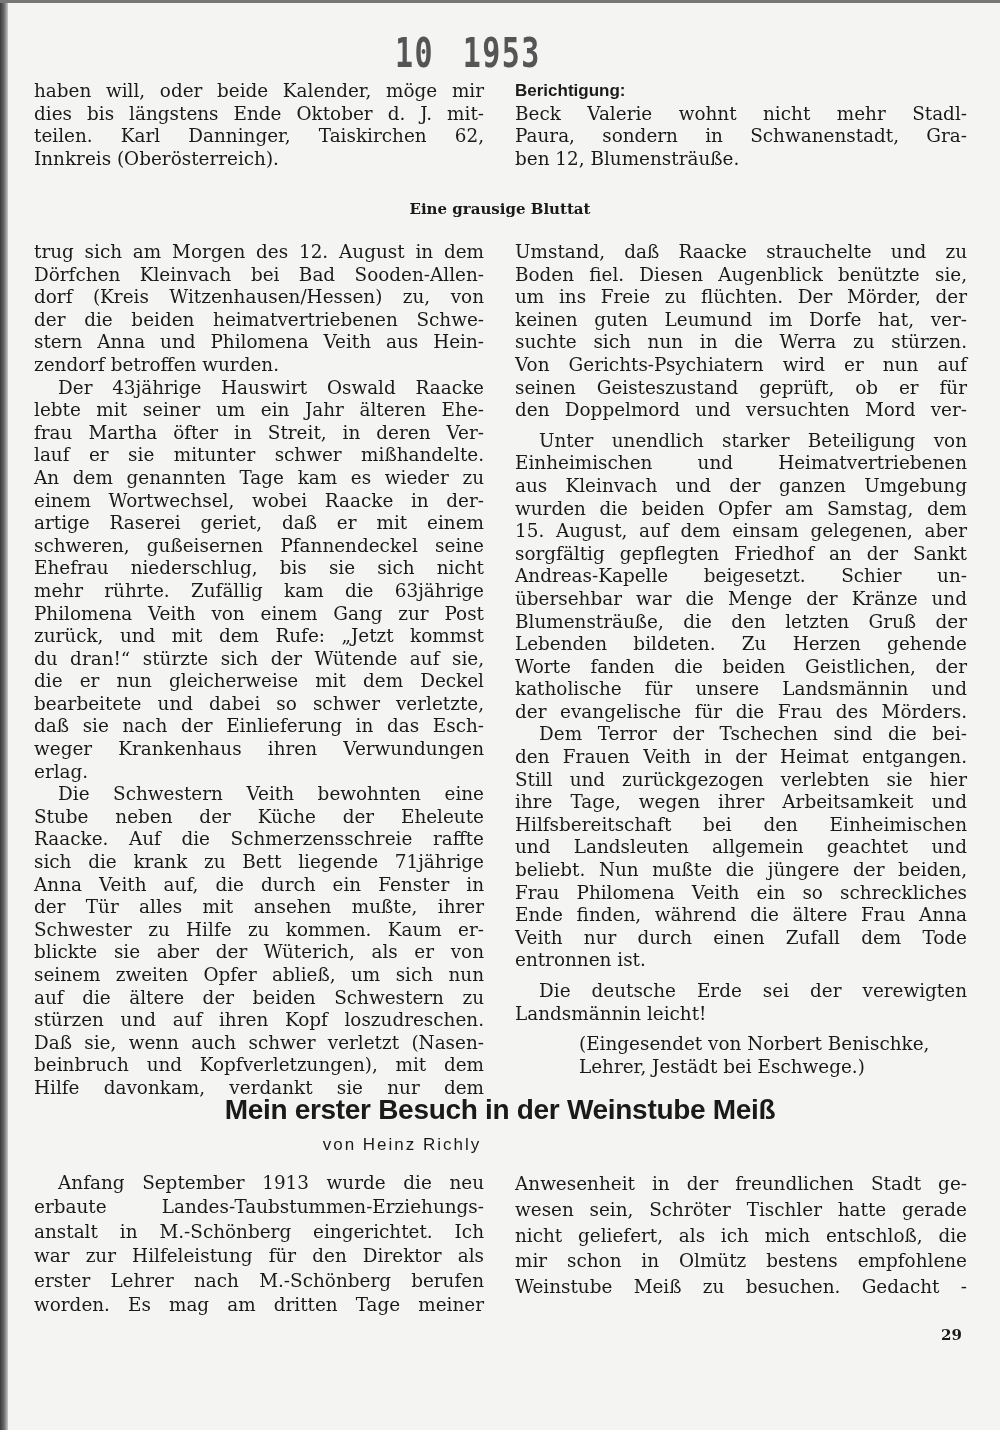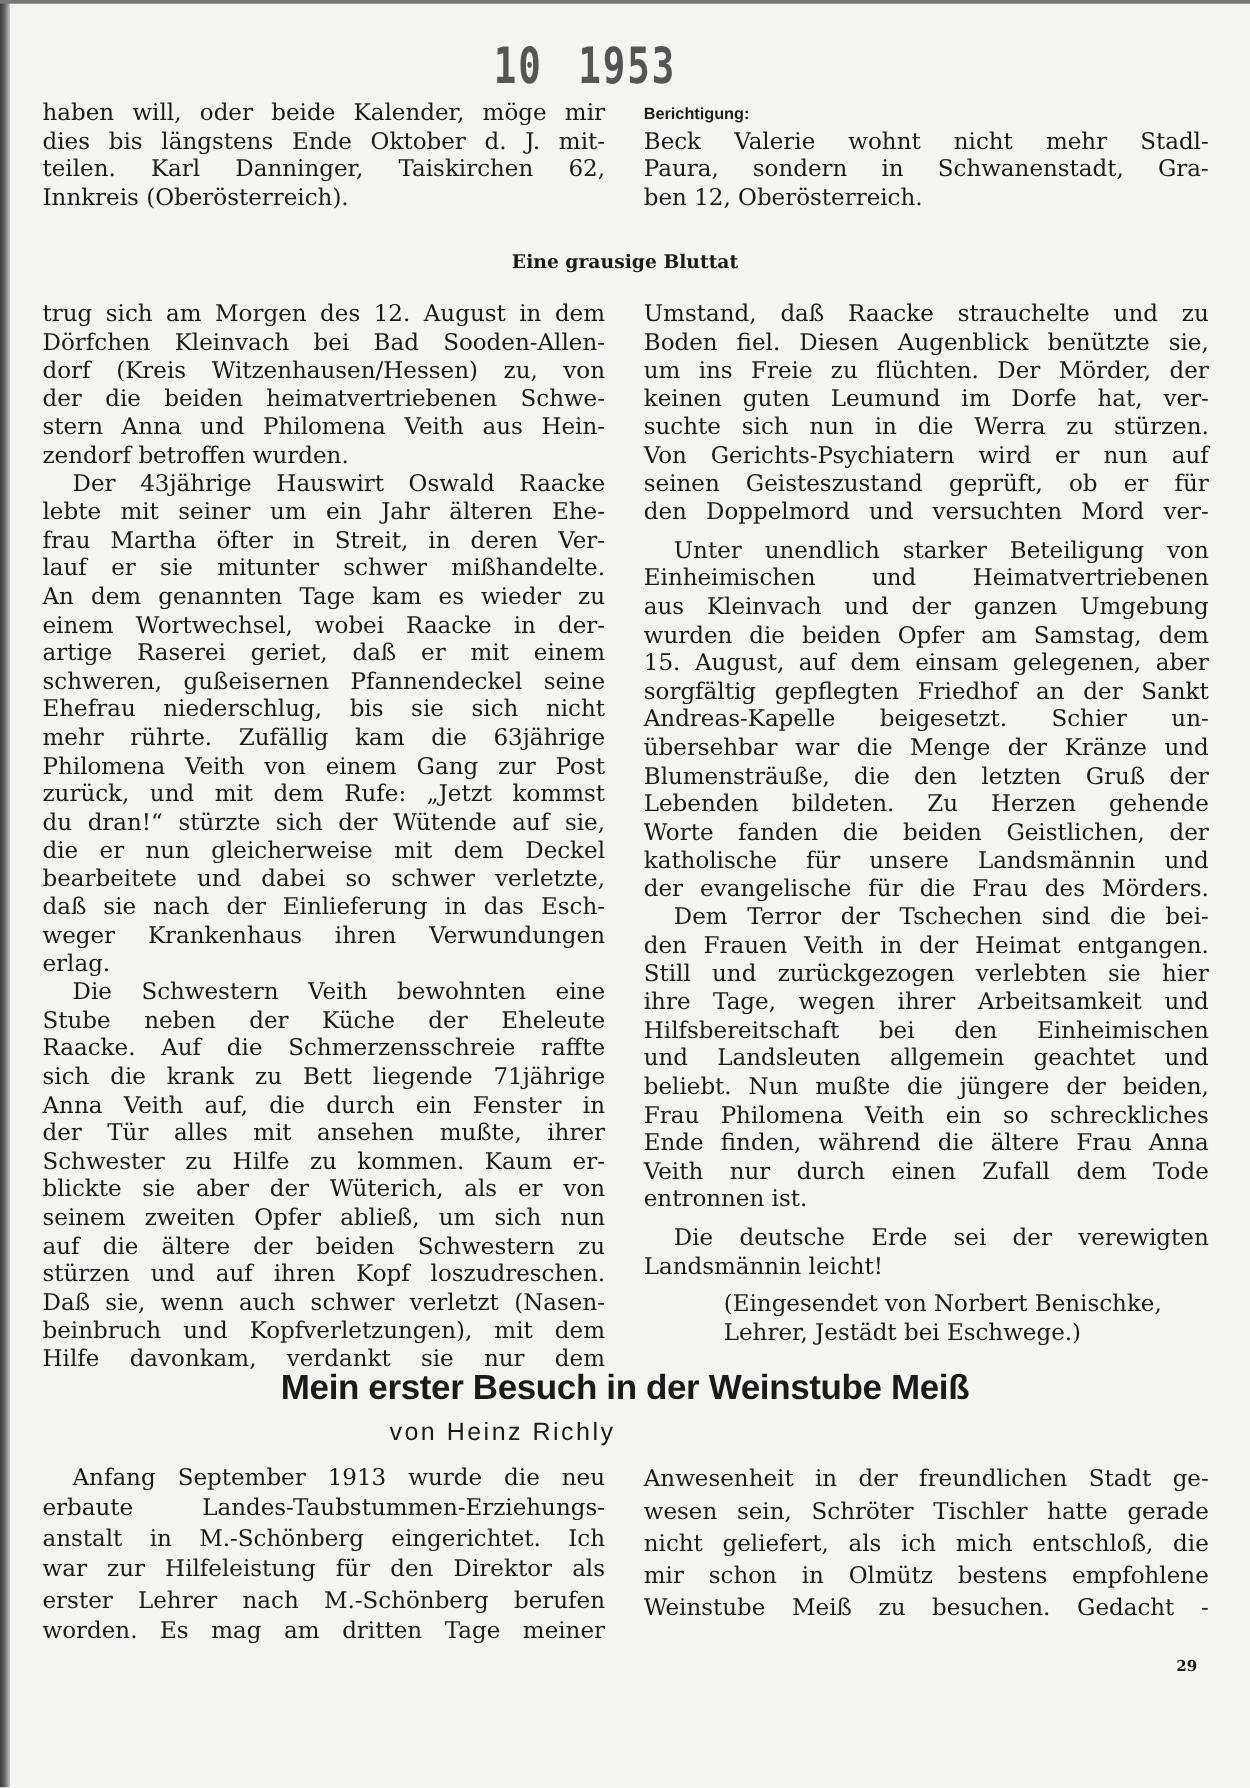--- a/index.html
+++ b/index.html
@@ -20,32 +20,32 @@
       font-size: 40px; font-weight: bold; color: #555;
       letter-spacing: 2px; transform: scaleX(0.75); transform-origin: left top;
       word-spacing: 12px;
     }
     .col { position: absolute; font-size: 18.4px; line-height: 22.6px; }
     .col p { margin: 0; text-align: justify; text-align-last: justify; }
     .col p.last { text-align-last: left; }
     .col p.indent { text-indent: 24px; }
     .left { left: 34px; width: 450px; }
     .right { left: 515px; width: 452px; }
-    .h-bold { font-weight: bold; font-family: "Liberation Sans", sans-serif; font-size: 13px; }
+    .h-bold { font-weight: bold; font-family: "Liberation Sans", sans-serif; font-size: 17px; }
     .title {
       position: absolute; left: 0; width: 1000px; text-align: center;
       font-family: "DejaVu Serif", serif; font-weight: bold; font-size: 15px;
     }
     .byline {
       position: absolute; left: 0; width: 804px; text-align: center;
-      font-family: "Liberation Sans", sans-serif; font-size: 20px; letter-spacing: 2px;
+      font-family: "Liberation Sans", sans-serif; font-size: 17px; letter-spacing: 2px;
     }
     .pagenum {
       position: absolute; left: 941px; top: 1326px;
-      font-weight: bold; font-size: 12px; text-align: right;
+      font-weight: bold; font-size: 15px; text-align: right;
     }
     .sig { padding-left: 64px; }
   </style>
 </head>
 <body>
 
 <div class="binding"></div>
 <div class="topedge"></div>
 
 <div class="stamp">10 1953</div>
@@ -53,21 +53,21 @@
 <div class="col left" style="top:80px;">
   <p>haben will, oder beide Kalender, möge mir</p>
   <p>dies bis längstens Ende Oktober d. J. mit-</p>
   <p>teilen. Karl Danninger, Taiskirchen 62,</p>
   <p class="last">Innkreis (Oberösterreich).</p>
 </div>
 <div class="col right" style="top:80px;">
   <p class="last h-bold">Berichtigung:</p>
   <p>Beck Valerie wohnt nicht mehr Stadl-</p>
   <p>Paura, sondern in Schwanenstadt, Gra-</p>
-  <p class="last">ben 12, Oberösterreich.</p>
+  <p class="last">ben 12, Blumensträuße.</p>
 </div>
 
 <div class="title" style="top:200px;">Eine grausige Bluttat</div>
 
 <div class="col left" style="top:241px;">
   <p>trug sich am Morgen des 12. August in dem</p>
   <p>Dörfchen Kleinvach bei Bad Sooden-Allen-</p>
   <p>dorf (Kreis Witzenhausen/Hessen) zu, von</p>
   <p>der die beiden heimatvertriebenen Schwe-</p>
   <p>stern Anna und Philomena Veith aus Hein-</p>

